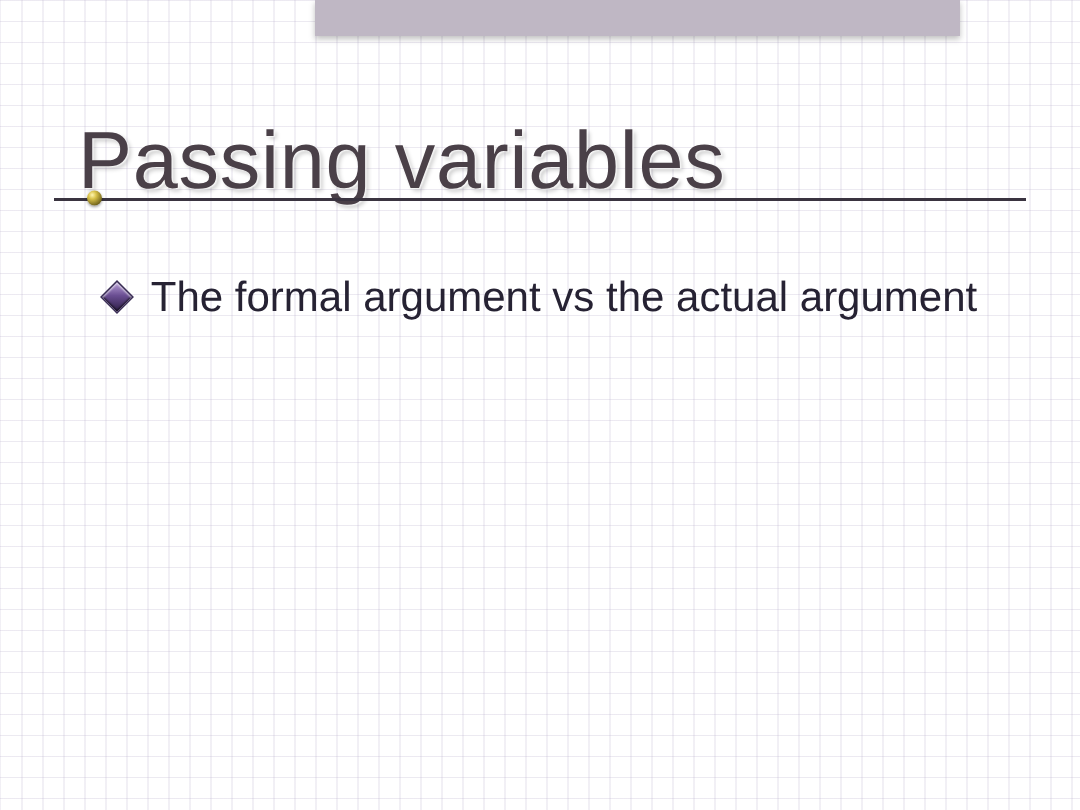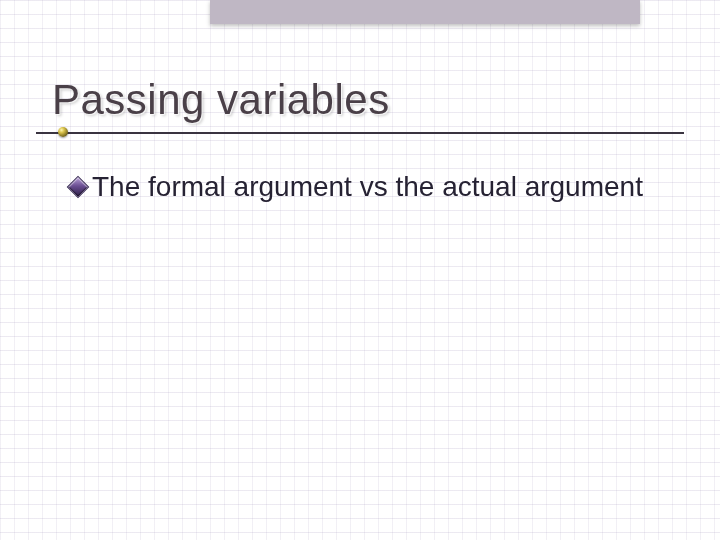--- a/index.html
+++ b/index.html
@@ -29,21 +29,21 @@
     height: 24px;
     background: #bfb7c4;
     box-shadow: 0 2px 4px rgba(0,0,0,0.25);
   }
   .title {
     position: absolute;
     top: 76px;
     left: 52px;
     right: 40px;
     font-family: "Trebuchet MS", Verdana, sans-serif;
-    font-size: 42px;
+    font-size: 54px;
     color: #4a4048;
     font-weight: 400;
     text-shadow: 1px 1px 1px rgba(255,255,255,0.8), 2px 2px 3px rgba(0,0,0,0.2);
     letter-spacing: 0.5px;
   }
   .title-rule {
     position: absolute;
     top: 132px;
     left: 36px;
     width: 648px;
@@ -64,21 +64,22 @@
     position: absolute;
     top: 170px;
     left: 92px;
     right: 60px;
     color: #262233;
     font-size: 28px;
     line-height: 1.2;
   }
   .bullet-item {
     position: relative;
-    margin: 0 0 4px 0;
+    margin: 11px 0 4px 0;
+    text-align: center;
   }
   .bullet-icon {
     position: absolute;
     left: -22px;
     top: 9px;
     width: 14px;
     height: 14px;
     background:
       linear-gradient(135deg, #b9a0d8 0%, #6a4e92 45%, #2b1c44 100%);
     transform: rotate(45deg);

